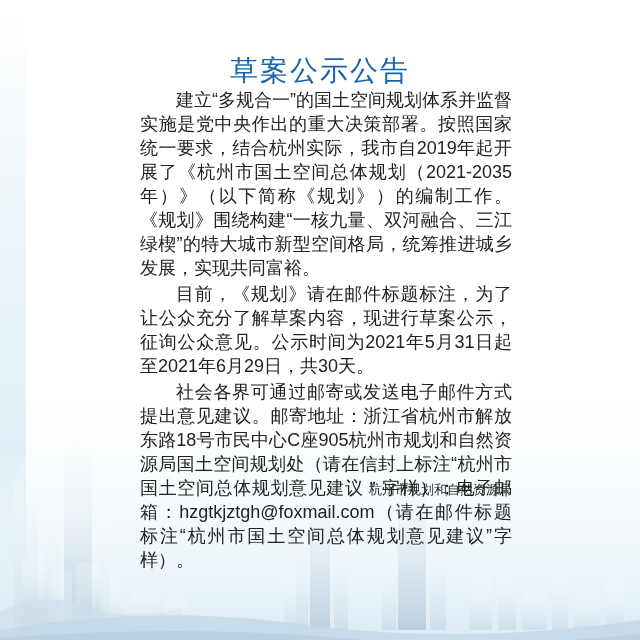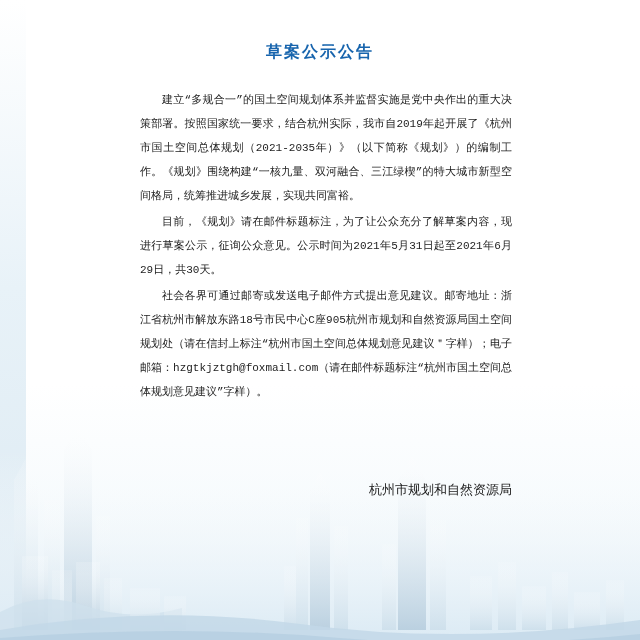--- a/index.html
+++ b/index.html
@@ -39,43 +39,43 @@
     left: 0;
     bottom: 0;
     width: 640px;
     height: 310px;
     pointer-events: none;
   }
 
   
   .title {
     position: absolute;
-    top: 42px;
+    top: 52px;
     left: 0;
     width: 640px;
     text-align: center;
-    font-size: 16px;
-    font-weight: bold;
+    font-size: 28px;
+    font-weight: normal;
     letter-spacing: 2px;
     color: #1764ad;
     font-family: "DejaVu Sans", "Liberation Sans", sans-serif;
   }
 
   
   .content {
     position: absolute;
     top: 88px;
     left: 140px;
     width: 372px;
     color: #222222;
-    font-size: 11px;
+    font-size: 18px;
     line-height: 24px;
     text-align: justify;
     text-justify: inter-ideograph;
-    font-family: Liberation Mono, monospace;
+    font-family: Liberation Sans, sans-serif;
   }
   .content p {
     margin: 0 0 2px 0;
     text-indent: 2em;
   }
   .sign {
     position: absolute;
     top: 478px;
     left: 140px;
     width: 372px;

